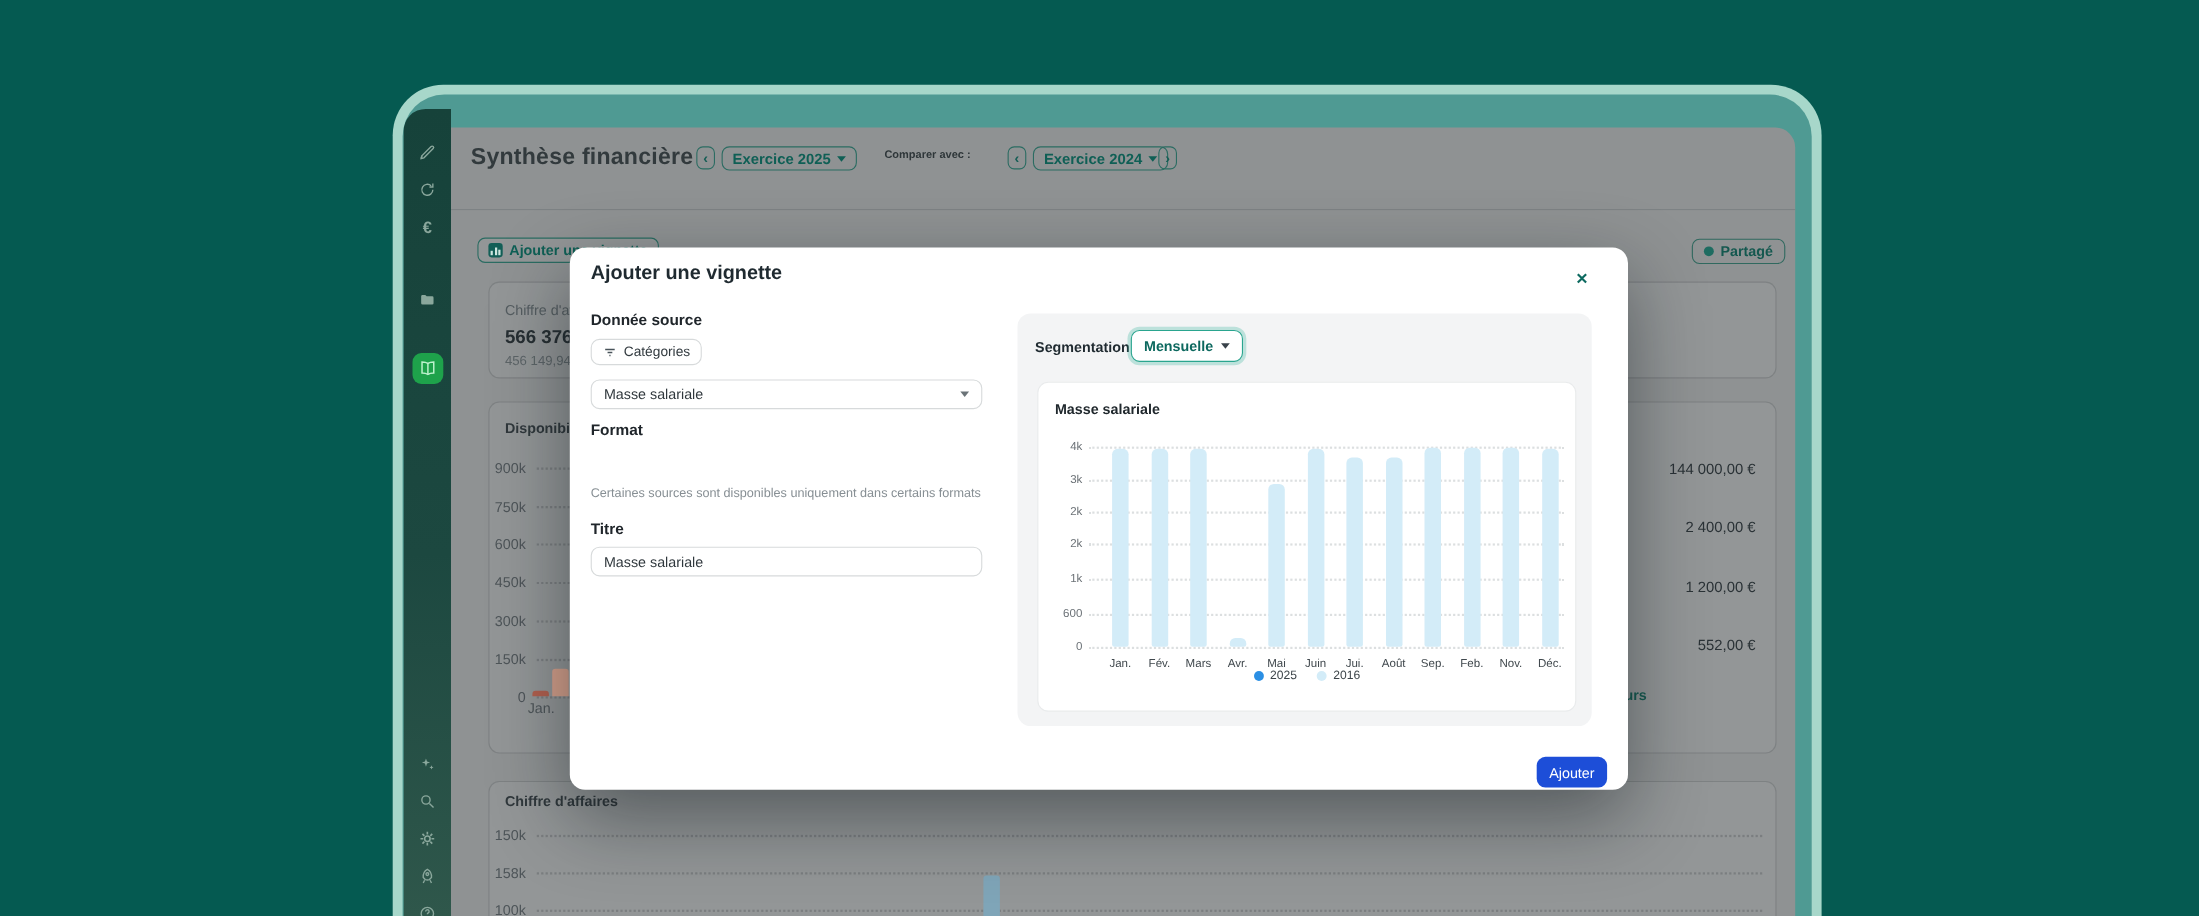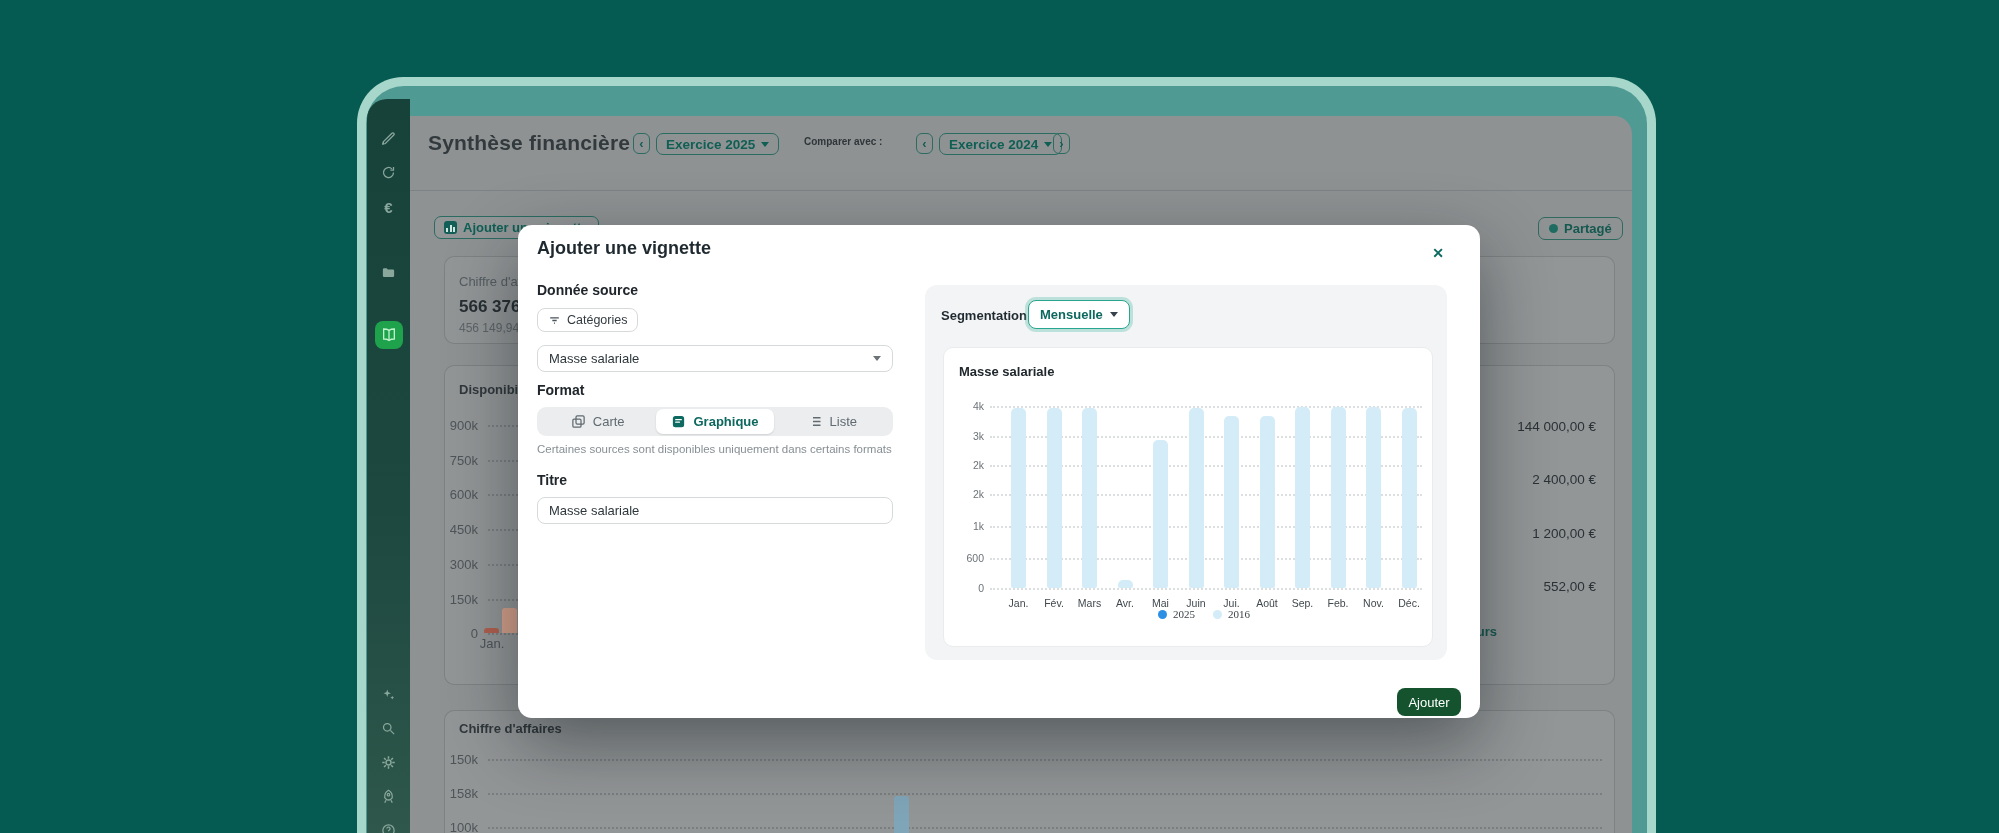--- a/index.html
+++ b/index.html
@@ -52,24 +52,24 @@
   .m-input{position:absolute;left:19px;top:272px;width:356px;height:27px;border:1px solid #d7dadb;border-radius:8px;font-size:13px;color:#2f373c;padding:0 11px;box-sizing:border-box;font-family:"Liberation Sans",sans-serif;outline:none;}
   .panel{position:absolute;left:407px;top:60px;width:522px;height:375px;background:#f3f4f5;border-radius:12px;}
   .seg-label{position:absolute;left:16px;top:23px;font-size:13px;font-weight:bold;color:#1f2a30;}
   .mensuelle{position:absolute;left:103px;top:15px;height:29px;border:1.5px solid #2aa58f;border-radius:8px;background:#fff;display:flex;align-items:center;gap:7px;padding:0 11px;font-size:13px;font-weight:bold;color:#0c685e;box-sizing:border-box;box-shadow:0 0 0 3px rgba(62,182,158,.30);}
   .chart-card{position:absolute;left:18px;top:62px;width:490px;height:300px;background:#fff;border:1px solid #e9ebec;border-radius:10px;box-sizing:border-box;}
   .cc-title{position:absolute;left:15px;top:16px;font-size:13px;font-weight:bold;color:#20282d;}
   .cc-ytick{position:absolute;font-size:10.5px;color:#6c7277;width:40px;text-align:right;}
   .cc-gline{position:absolute;border-top:2px dotted #dcdfe0;height:0;left:46px;width:432px;}
   .cc-bar{position:absolute;width:15px;background:#d3ecf8;border-radius:5px 5px 2px 2px;}
   .cc-month{position:absolute;font-size:10.5px;color:#40484d;width:44px;text-align:center;}
-  .cc-legend{position:absolute;left:16px;top:260px;width:100%;display:flex;justify-content:center;gap:18px;align-items:flex-start;font-family:Liberation Serif, serif;}
+  .cc-legend{position:absolute;left:0;top:260px;width:100%;display:flex;justify-content:center;gap:18px;align-items:flex-start;}
   .lg-item{display:flex;align-items:center;gap:6px;font-size:11px;color:#3c4449;}
   .lg-dot{width:9px;height:9px;border-radius:50%;}
-  .submit-btn{position:absolute;left:879px;top:463px;width:64px;height:28px;background:#14532d;color:#fff;border:none;border-radius:8px;font-size:13px;font-family:"Liberation Sans",sans-serif;cursor:pointer;}
+  .submit-btn{position:absolute;left:879px;top:463px;width:64px;height:28px;background:#1d4ed8;color:#fff;border:none;border-radius:8px;font-size:13px;font-family:"Liberation Sans",sans-serif;cursor:pointer;}
   .mini-bar{position:absolute;border-radius:3px 3px 0 0;}
 </style>
 </head>
 <body>
 
 <div id="stage">
 
   <div class="abs frame"></div>
   <div class="abs chrome"></div>
 
@@ -231,42 +231,20 @@
           <path d="M4 7h16M8 12h8M11 17h2"></path>
         </svg>
       <span>Catégories</span>
     </div>
     <div class="m-select">
       <span>Masse salariale</span>
       <span class="caret-dn" style="color:#6b7378"></span>
     </div>
 
     <div class="m-label" style="top:157px">Format</div>
-    <div class="seg">
-      <div class="seg-item">
-        <svg viewBox="0 0 24 24" fill="none" stroke="currentColor" stroke-width="2">
-            <rect x="8" y="3" width="13" height="13" rx="2"></rect>
-            <rect x="3" y="8" width="13" height="13" rx="2"></rect>
-          </svg>
-        <span>Carte</span>
-      </div>
-      <div class="seg-item active">
-        <svg viewBox="0 0 24 24">
-            <rect x="3" y="3" width="18" height="18" rx="4" fill="#0d6a60"></rect>
-            <path d="M7.5 9h9M7.5 13h6" stroke="#ffffff" stroke-width="2" stroke-linecap="round"></path>
-          </svg>
-        <span>Graphique</span>
-      </div>
-      <div class="seg-item">
-        <svg viewBox="0 0 24 24" fill="none" stroke="currentColor" stroke-width="2.4">
-            <path d="M4 6h.01M4 12h.01M4 18h.01M8 6h12M8 12h12M8 18h12"></path>
-          </svg>
-        <span>Liste</span>
-      </div>
-    </div>
     <div class="m-hint">Certaines sources sont disponibles uniquement dans certains formats</div>
 
     <div class="m-label" style="top:247px">Titre</div>
     <input class="m-input" type="text" value="Masse salariale" style="">
 
     <div class="panel">
       <div class="seg-label">Segmentation</div>
       <div class="mensuelle">
         <span>Mensuelle</span>
         <span class="caret-dn" style="color:#39424a"></span>

